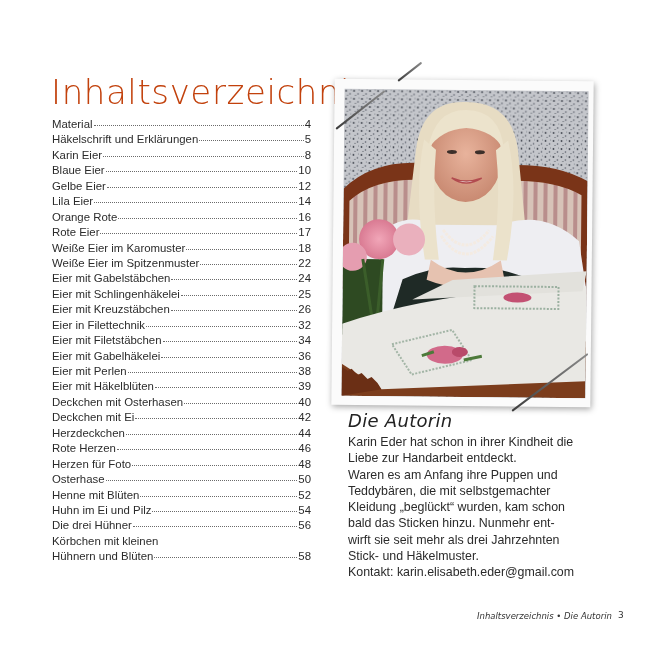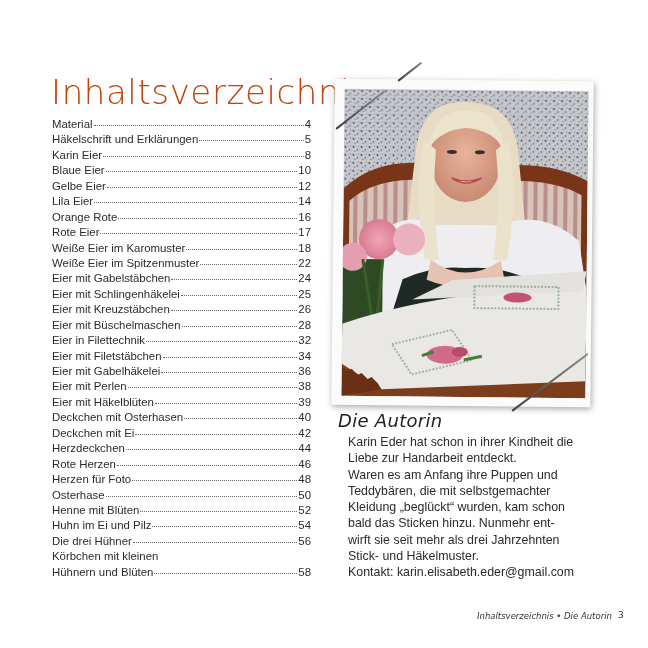--- a/index.html
+++ b/index.html
@@ -34,21 +34,21 @@
     transform: rotate(0.6deg);
   }
   .photo {
     position: absolute; left: 10px; top: 10px; width: 244px; height: 307px; overflow: hidden;
     background: #c9cbcf;
   }
   .photo svg { display: block; }
   .pin { position: absolute; height: 2px; background: linear-gradient(90deg,#3d3d3d,#8a8a8a); transform-origin: left center; border-radius: 1px; }
 
   .author-title {
-    position: absolute; left: 338px; top: 410px;
+    position: absolute; left: 348px; top: 410px;
     font-family: "DejaVu Sans", sans-serif; font-size: 18px; color: #222; letter-spacing: 0.3px;
     font-style: italic;
   }
   .author-text {
     position: absolute; left: 336px; top: 434px; width: 270px;
     font-family: "Liberation Sans", sans-serif; font-size: 12.4px; line-height: 16.3px; color: #2b2b2b;
   }
   .author-text div { white-space: nowrap; margin-left: 12px; }
   .footer {
     position: absolute; top: 611px; left: 477px;
@@ -122,25 +122,20 @@
     </div>
     <div class="toc-row">
       <span class="toc-label">Eier mit Schlingenhäkelei</span>
       <span class="toc-dots"></span>
       <span class="toc-page">25</span>
     </div>
     <div class="toc-row">
       <span class="toc-label">Eier mit Kreuzstäbchen</span>
       <span class="toc-dots"></span>
       <span class="toc-page">26</span>
-    </div>
-    <div class="toc-row">
-      <span class="toc-label">Eier mit Büschelmaschen</span>
-      <span class="toc-dots"></span>
-      <span class="toc-page">28</span>
     </div>
     <div class="toc-row">
       <span class="toc-label">Eier in Filettechnik</span>
       <span class="toc-dots"></span>
       <span class="toc-page">32</span>
     </div>
     <div class="toc-row">
       <span class="toc-label">Eier mit Filetstäbchen</span>
       <span class="toc-dots"></span>
       <span class="toc-page">34</span>

